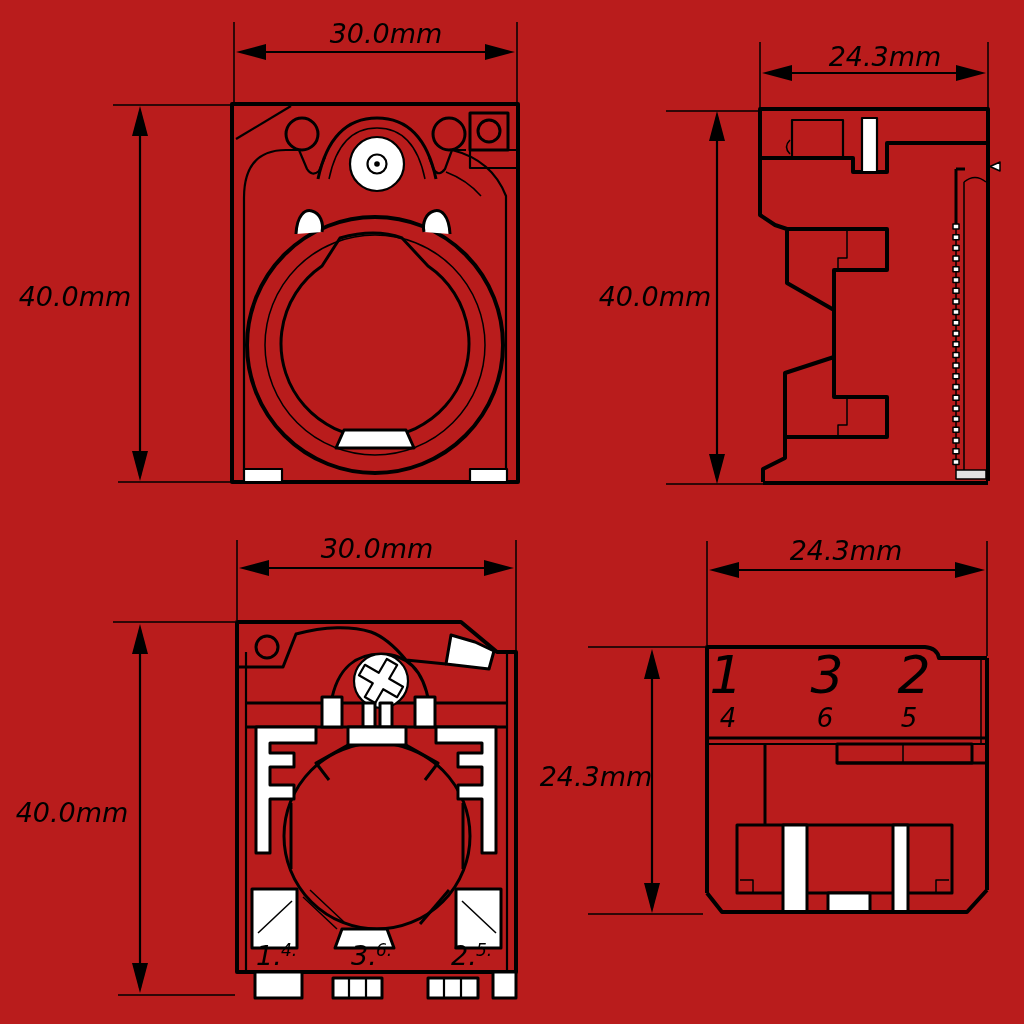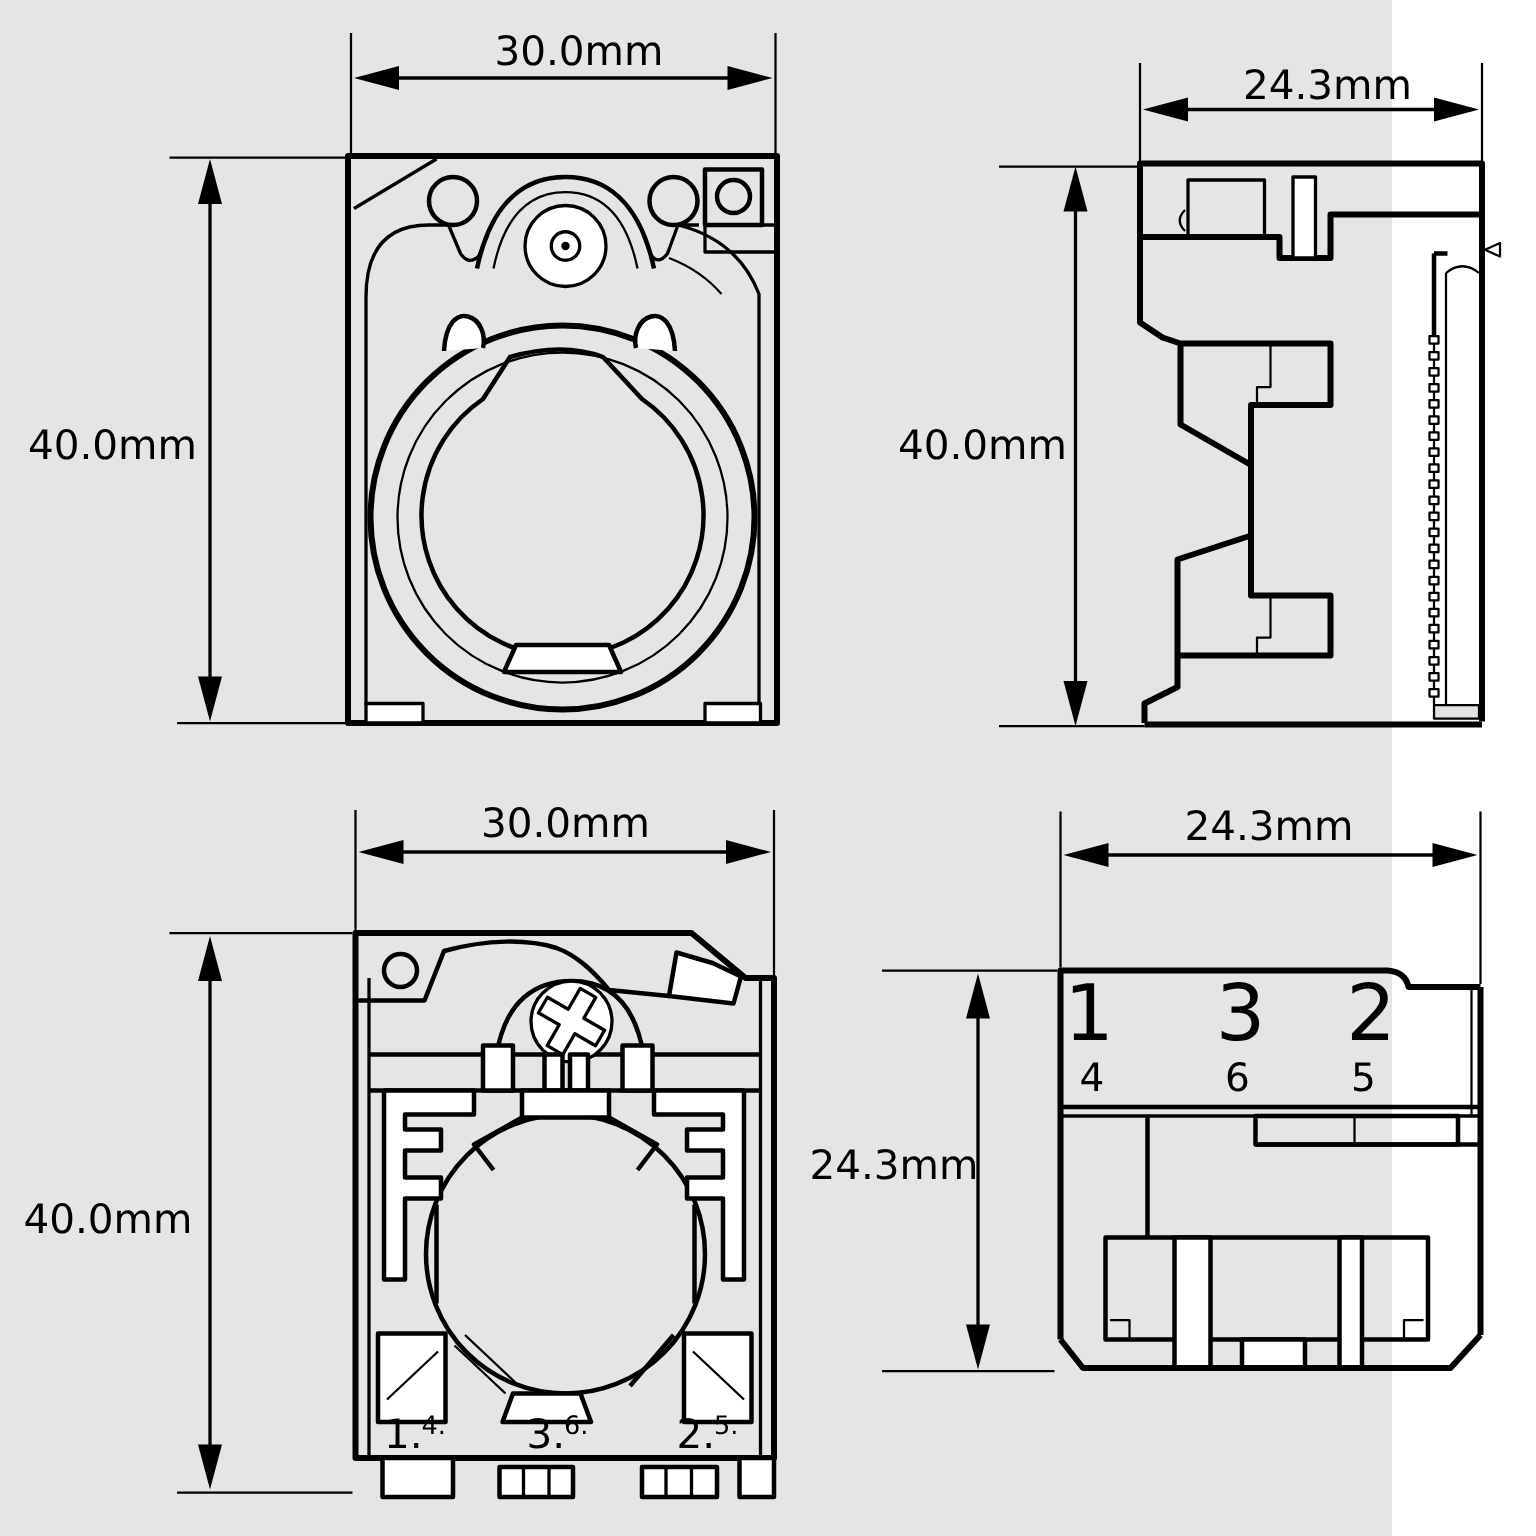--- a/index.html
+++ b/index.html
@@ -1,16 +1,16 @@
 <!DOCTYPE html>
 <html><head>
 <meta charset="utf-8">
 <style>
   html,body{margin:0;padding:0;background:#ffffff;}
-  .stage{width:928px;height:1024px;background:#e5e5e5;position:relative;}
+  .stage{width:1024px;height:1024px;background:#b91c1c;position:relative;font-style:italic;}
   svg{display:block;}
   svg *{stroke:#000000;fill:none;stroke-linejoin:round;stroke-linecap:butt;}
   .b{stroke-width:4;}
   .m{stroke-width:3;}
   .t{stroke-width:2.2;}
   .h{stroke-width:1.5;}
   .w{fill:#ffffff;}
   .g{fill:#e2e2e2;}
   .ar{fill:#000000;stroke:none;}
   text{fill:#000000;stroke:none;font-family:"DejaVu Sans",sans-serif;}

